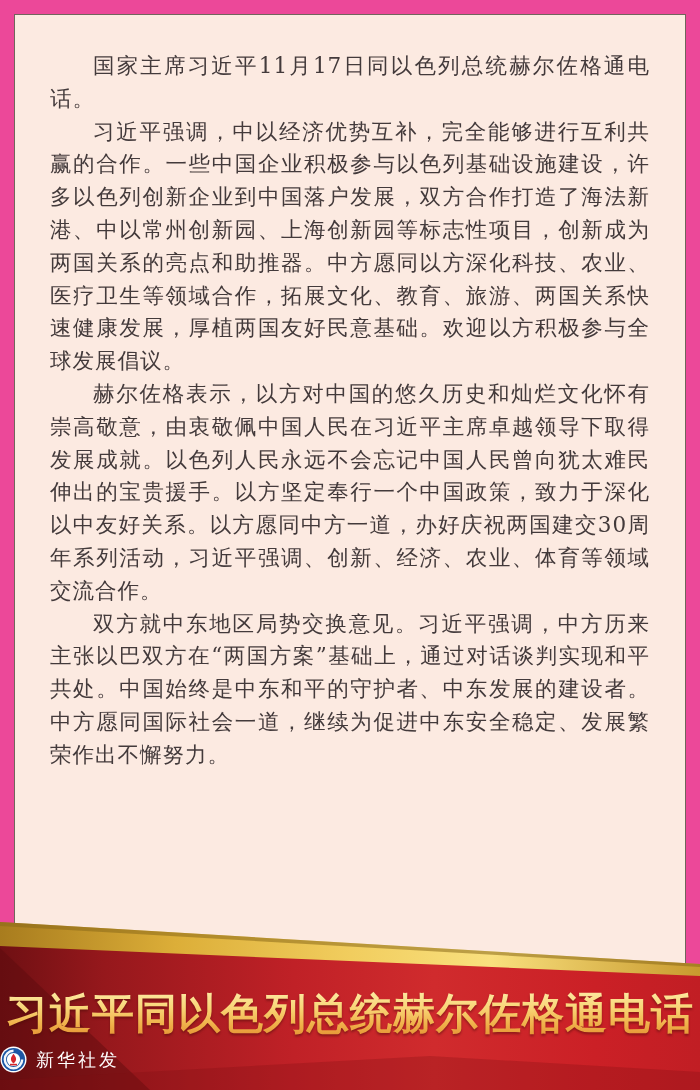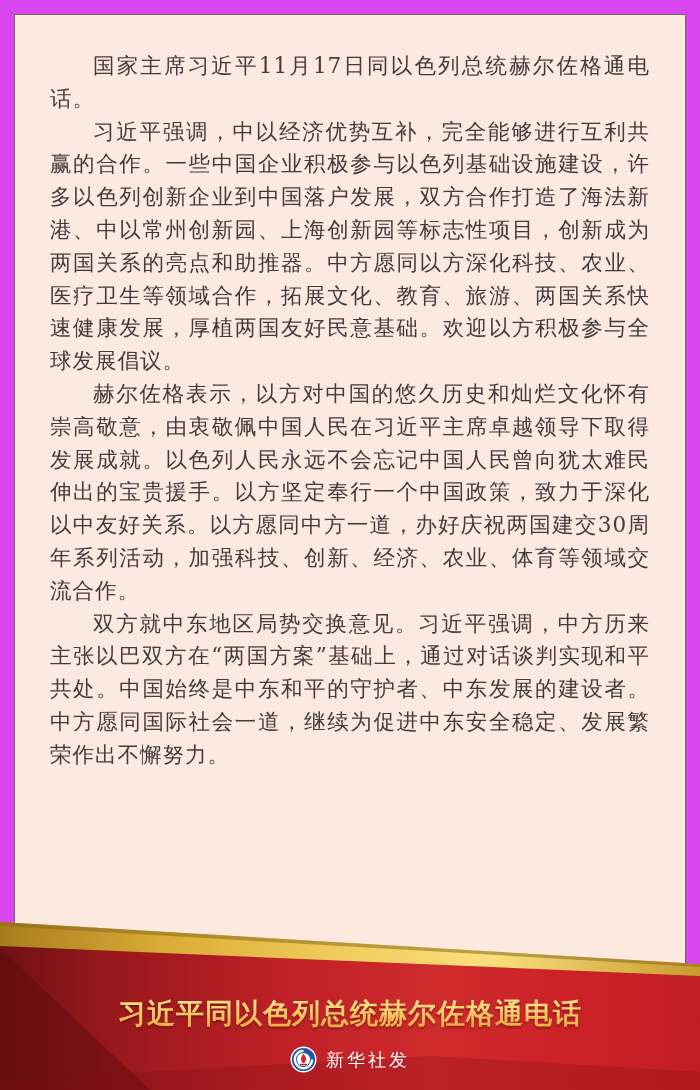--- a/index.html
+++ b/index.html
@@ -3,21 +3,21 @@
 <meta charset="utf-8">
 <style>
   html,body{margin:0;padding:0;}
   body{
     width:700px;height:1090px;
     font-family:"DejaVu Serif","Liberation Serif",serif;
     background:#efe0da;
   }
   .page{
     position:relative;width:700px;height:1090px;overflow:hidden;
-    background:#d946ef;
+    background:#ec4899;
   }
   
   .doc-frame{
     position:absolute;left:14px;top:14px;width:670px;height:1062px;
     border:1px solid #70655c;
     background:#fceae1;
   }
   
   .article{
     position:absolute;left:50px;top:50px;width:600px;
@@ -34,56 +34,56 @@
     font-weight:500;
   }
   
   .banner-zone{
     position:absolute;left:0;top:918px;width:700px;height:172px;z-index:5;
   }
   .banner-zone svg{display:block;}
   .banner-title{
     position:absolute;left:0;top:68px;width:700px;
     text-align:center;
-    font-size:28px;
+    font-size:42px;
     font-weight:bold;
     letter-spacing:1px;
     line-height:56px;
     color:#f2bd4e;
     filter:drop-shadow(0 2px 1px rgba(70,12,6,0.45));
     white-space:nowrap;
   }
   @supports ((-webkit-background-clip:text) or (background-clip:text)){
     .banner-title{
       background:linear-gradient(180deg,#fdeaa4 8%,#f9d678 38%,#f0b14a 68%,#e18b2f 96%);
       -webkit-background-clip:text;background-clip:text;
       color:transparent;
     }
   }
   .credit-row{
     position:absolute;left:0;top:128px;width:700px;
-    display:flex;align-items:center;justify-content:center;gap:9px;
+    display:flex;align-items:center;gap:9px;
   }
   .credit-label{
     font-family:"DejaVu Sans","Liberation Sans",sans-serif;
     font-size:18px;letter-spacing:3px;color:#ffffff;
   }
   .logo-icon{width:27px;height:27px;flex:0 0 auto;}
 </style>
 </head>
 <body>
 
 <div class="page">
 
   <div class="doc-frame"></div>
 
   <div class="article">
     <p>国家主席习近平11月17日同以色列总统赫尔佐格通电话。</p>
     <p>习近平强调，中以经济优势互补，完全能够进行互利共赢的合作。一些中国企业积极参与以色列基础设施建设，许多以色列创新企业到中国落户发展，双方合作打造了海法新港、中以常州创新园、上海创新园等标志性项目，创新成为两国关系的亮点和助推器。中方愿同以方深化科技、农业、医疗卫生等领域合作，拓展文化、教育、旅游、两国关系快速健康发展，厚植两国友好民意基础。欢迎以方积极参与全球发展倡议。</p>
-    <p>赫尔佐格表示，以方对中国的悠久历史和灿烂文化怀有崇高敬意，由衷敬佩中国人民在习近平主席卓越领导下取得发展成就。以色列人民永远不会忘记中国人民曾向犹太难民伸出的宝贵援手。以方坚定奉行一个中国政策，致力于深化以中友好关系。以方愿同中方一道，办好庆祝两国建交30周年系列活动，加强科技、创新、经济、农业、体育等领域交流合作。</p>
+    <p>赫尔佐格表示，以方对中国的悠久历史和灿烂文化怀有崇高敬意，由衷敬佩中国人民在习近平主席卓越领导下取得发展成就。以色列人民永远不会忘记中国人民曾向犹太难民伸出的宝贵援手。以方坚定奉行一个中国政策，致力于深化以中友好关系。以方愿同中方一道，办好庆祝两国建交30周年系列活动，习近平强调、创新、经济、农业、体育等领域交流合作。</p>
     <p>双方就中东地区局势交换意见。习近平强调，中方历来主张以巴双方在“两国方案”基础上，通过对话谈判实现和平共处。中国始终是中东和平的守护者、中东发展的建设者。中方愿同国际社会一道，继续为促进中东安全稳定、发展繁荣作出不懈努力。</p>
   </div>
 
   <div class="banner-zone">
     <svg width="700" height="172" viewBox="0 0 700 172">
       <defs>
         <linearGradient id="goldBand" x1="0" y1="0" x2="1" y2="0">
           <stop offset="0" stop-color="#a87c1e"></stop>
           <stop offset="0.25" stop-color="#dcae38"></stop>
           <stop offset="0.5" stop-color="#f1cd5e"></stop>

